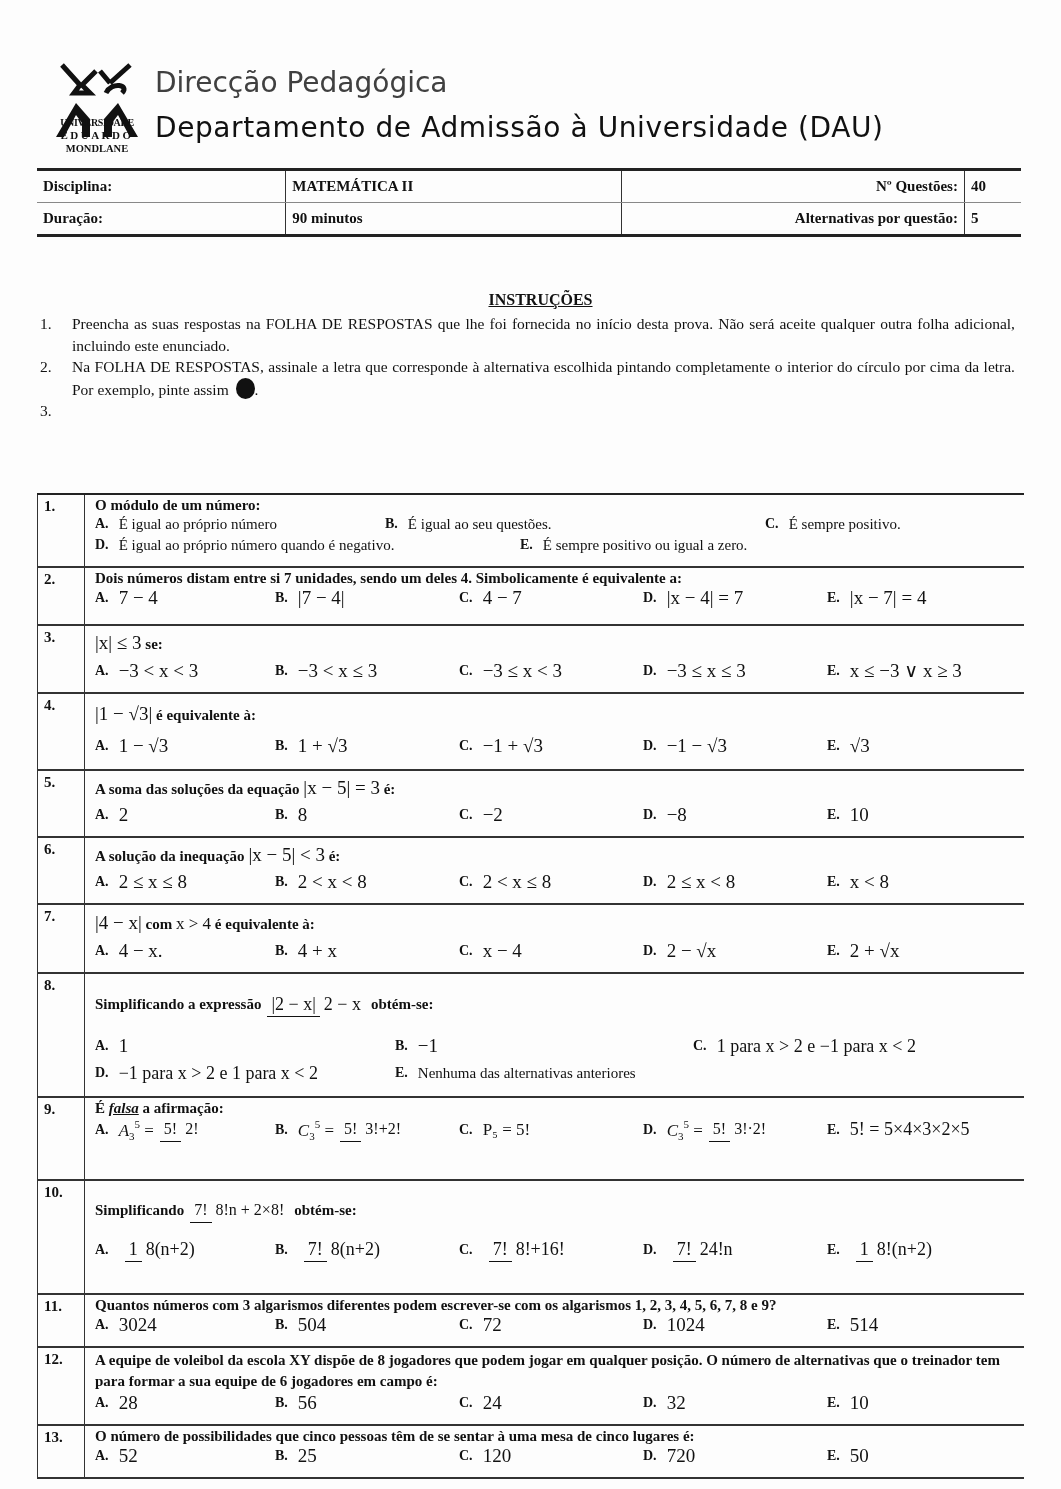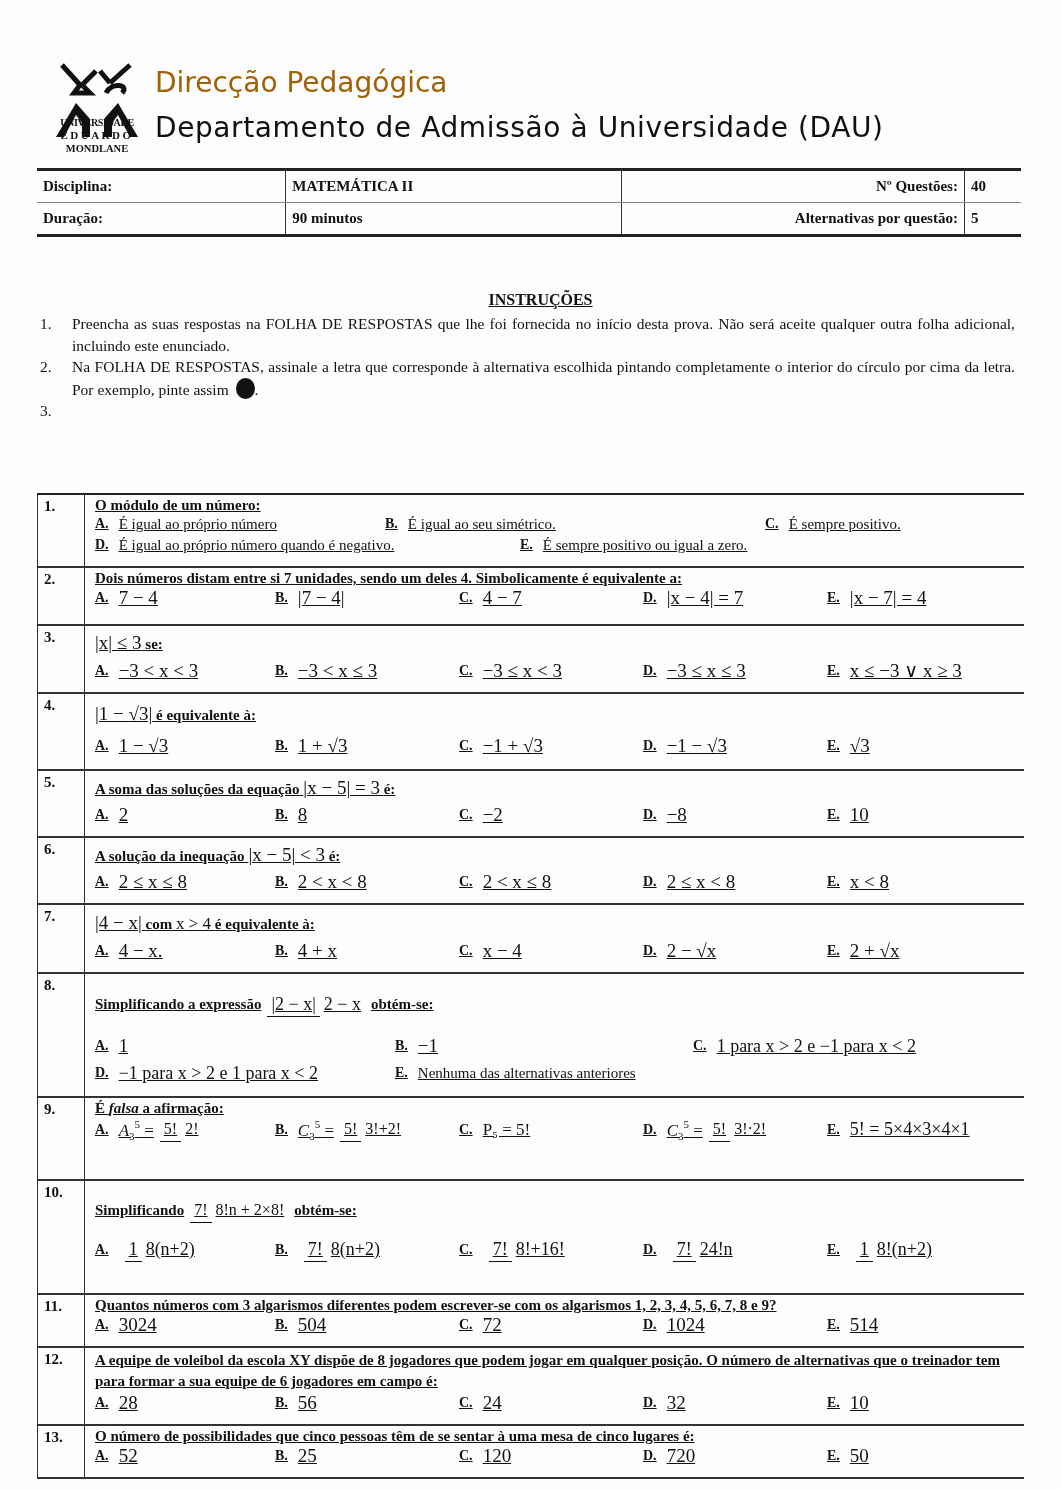--- a/index.html
+++ b/index.html
@@ -5,21 +5,21 @@
   html, body { margin: 0; padding: 0; background: #ffffff; }
   body { width: 1061px; height: 1489px; position: relative; overflow: hidden; font-family: "Liberation Serif", serif; color: #111; }
   .page { position: absolute; left: 0; top: 0; width: 1061px; height: 1489px; background: #fdfdfd; }
 
   
   .logo { position: absolute; left: 52px; top: 38px; width: 90px; height: 122px; }
   .logo-text { position: absolute; left: 52px; top: 116px; width: 90px; text-align: center; font-family: "Liberation Serif", serif; font-weight: bold; line-height: 13px; }
   .logo-text .l1 { font-size: 10px; letter-spacing: -0.3px; }
   .logo-text .l2 { font-size: 11px; letter-spacing: 2.5px; text-align: center; }
   .logo-text .l3 { font-size: 10.5px; letter-spacing: 0px; }
-  .h-title1 { position: absolute; left: 155px; top: 66px; font-family: "DejaVu Sans", sans-serif; font-size: 28px; color: #a16207; }
+  .h-title1 { position: absolute; left: 155px; top: 66px; font-family: "DejaVu Sans", sans-serif; font-size: 28px; color: #404040; }
   .h-title2 { position: absolute; left: 155px; top: 111px; font-family: "DejaVu Sans", sans-serif; font-size: 28px; color: #111; letter-spacing: 0.6px; }
 
   
   .info { position: absolute; left: 37px; top: 168px; width: 984px; border-top: 3px solid #222; border-bottom: 3px solid #222; border-collapse: collapse; font-size: 15px; font-weight: bold; }
   .info td { border-bottom: 1px solid #888; height: 31px; padding: 0 6px; vertical-align: middle; }
   .info tr:last-child td { border-bottom: none; }
   .info td.c1 { width: 236px; }
   .info td.c2 { width: 322px; border-left: 1px solid #333; }
   .info td.c3 { width: 330px; text-align: right; border-left: 1px solid #333; }
   .info td.c4 { width: 44px; border-left: 1px solid #333; margin-left: 16px; }
@@ -29,21 +29,21 @@
   .instr { position: absolute; left: 40px; top: 313px; width: 975px; font-size: 15.5px; line-height: 21.5px; margin: 0; padding: 0; list-style: none; }
   .instr li { position: relative; padding-left: 32px; text-align: justify; }
   .instr li .num { position: absolute; left: 0; top: 0; }
   .dot { display: inline-block; width: 19px; height: 21px; background: #111; border-radius: 50%; vertical-align: -4px; margin-left: 3px; }
 
   
   .qtable { position: absolute; left: 37px; top: 493px; width: 987px; border-collapse: collapse; font-size: 15px; }
   .qtable td { border: 1px solid #333; vertical-align: top; }
   .qtable tr { border-bottom: 2px solid #333; }
   .qtable td.qn { width: 34px; font-weight: bold; padding: 3px 6px; }
-  .qtable td.qb { padding: 2px 10px 10px 10px; text-decoration: underline; }
+  .qtable td.qb { padding: 2px 10px 10px 10px; }
   .qtable { border-top: 2px solid #222; border-bottom: 2px solid #222; border-left: 1.5px solid #222; }
   .qtable td.qb { border-right: none; }
   .stem { font-weight: bold; }
   .opts { display: flex; align-items: center; }
   .opt { display: inline-flex; align-items: center; }
   .opt .lt { font-weight: bold; font-size: 14px; margin-right: 10px; }
   .opt .val { font-size: 19px; font-family: "Liberation Serif", serif; }
   .opt .val.txt { font-size: 15px; }
   .w5 > .opt { width: 184px; }
   .w5 > .opt:first-child { width: 180px; margin-left: 0; }
@@ -112,21 +112,21 @@
       <td class="qn">1.</td>
       <td class="qb">
         <div class="stem">O módulo de um número:</div>
         <div class="opts" style="line-height:20px">
           <span class="opt" style="width:290px">
                 <span class="lt">A.</span>
                 <span class="val txt">É igual ao próprio número</span>
               </span>
           <span class="opt" style="width:380px">
                 <span class="lt">B.</span>
-                <span class="val txt">É igual ao seu simétrico.</span>
+                <span class="val txt">É igual ao seu questões.</span>
               </span>
           <span class="opt">
                 <span class="lt">C.</span>
                 <span class="val txt">É sempre positivo.</span>
               </span>
         </div>
         <div class="opts" style="line-height:22px">
           <span class="opt" style="width:425px">
                 <span class="lt">D.</span>
                 <span class="val txt">É igual ao próprio número quando é negativo.</span>
@@ -379,21 +379,21 @@
           <span class="opt">
                 <span class="lt">D.</span>
                 <span class="val" style="font-size:17px"><i>C</i><span class="sub">3</span><span class="sup">5</span> =</span>
                 <span class="frac val" style="font-size:16px">
                   <span class="n">5!</span>
                   <span class="d">3!·2!</span>
                 </span>
               </span>
           <span class="opt">
                 <span class="lt">E.</span>
-                <span class="val" style="font-size:18px;white-space:nowrap">5! = 5×4×3×4×1</span>
+                <span class="val" style="font-size:18px;white-space:nowrap">5! = 5×4×3×2×5</span>
               </span>
         </div>
       </td>
     </tr>
 
     <tr style="height:114px">
       <td class="qn">10.</td>
       <td class="qb">
         <div style="display:flex;align-items:center;height:54px">
           <span class="stem">Simplificando</span>

